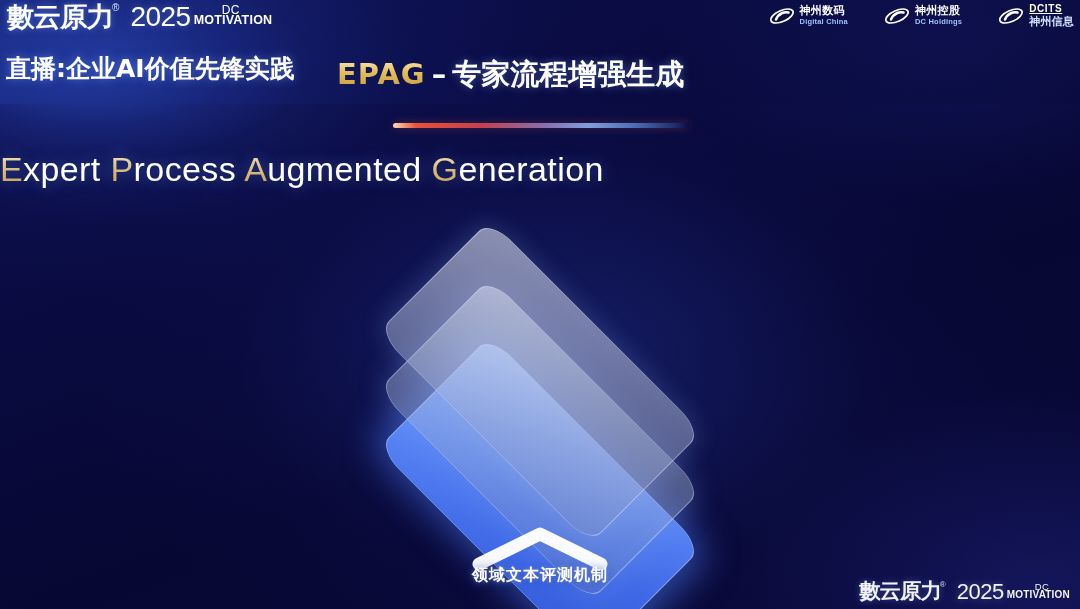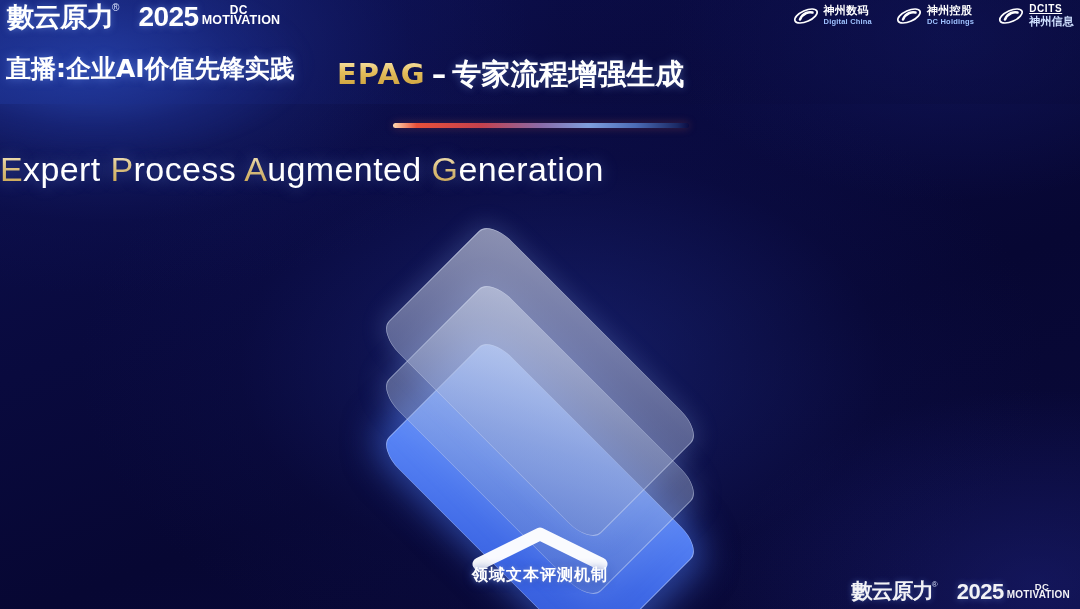--- a/index.html
+++ b/index.html
@@ -40,26 +40,26 @@
   }
   .logo-cn{
     font-size:27px; font-weight:bold; color:#ffffff;
     letter-spacing:-1px; line-height:1;
     font-family:"DejaVu Sans","Liberation Sans",sans-serif;
     transform:scaleX(1.02);
     text-shadow:0 0 7px rgba(130,170,255,0.55);
   }
   .logo-reg{ font-size:10px; color:#dfe7ff; vertical-align:super; margin:0 1px 0 0; line-height:1;}
   .logo-year{
-    font-size:28px; font-weight:bold; color:#ffffff; line-height:1;
-    letter-spacing:-0.5px; margin-left:18px;
+    font-size:28px; font-weight:normal; color:#ffffff; line-height:1;
+    letter-spacing:-0.5px; margin-left:10px;
     text-shadow:0 0 7px rgba(130,170,255,0.5);
   }
   .logo-tag{ margin-left:3px; line-height:1.02; padding-top:1px; }
-  .logo-tag .dc{ display:block; font-size:12px; font-weight:bold; color:#ffffff; letter-spacing:0.4px;padding-left:28px; }
+  .logo-tag .dc{ display:block; font-size:12px; font-weight:normal; color:#ffffff; letter-spacing:0.4px;padding-left:28px; }
   .logo-tag .mot{ display:block; font-size:12.5px; font-weight:bold; color:#ffffff; letter-spacing:0.2px; margin-top:-2px;}
 
   .subtitle{
     position:absolute; left:6px; top:52px;
     font-size:25px; font-weight:bold; color:#ffffff;
     font-family:"DejaVu Sans","Liberation Sans",sans-serif;
     letter-spacing:0px; white-space:nowrap;
     text-shadow:0 0 10px rgba(120,160,255,0.55);
   }
 
@@ -73,21 +73,21 @@
     background:linear-gradient(180deg,#fff0c0 0%,#e3bd5c 45%,#c79a34 100%);
     -webkit-background-clip:text; background-clip:text; -webkit-text-fill-color:transparent;
     letter-spacing:1px;
   }
   .main-title .dash{ color:#ffffff; margin:0 6px; }
   .main-title .cn{ color:#ffffff; text-shadow:0 0 9px rgba(130,170,255,0.45);margin-top:32px; }
 
   
   .partners{
     position:absolute; right:6px; top:4px;
-    display:flex; align-items:center; gap:24px;
+    display:flex; align-items:center; gap:36px;
   }
   .partner{ display:flex; align-items:center; gap:5px; }
   .swoosh{ width:26px; height:20px; flex:0 0 auto; }
   .p-text{ line-height:1.05; }
   .p-cn{ display:block; font-size:11px; font-weight:bold; color:#ffffff;
          font-family:"DejaVu Sans","Liberation Sans",sans-serif; letter-spacing:0.3px; white-space:nowrap;}
   .p-en{ display:block; font-size:7.5px; font-weight:bold; color:#9fc2ff; letter-spacing:0.2px; white-space:nowrap; margin-top:1px;}
   .p-cn.big{ font-size:10px; letter-spacing:0.6px; font-family:"Liberation Sans",sans-serif;text-decoration:underline;}
   .p-en.cnsub{ font-size:11px; color:#cfe0ff; font-family:"DejaVu Sans",sans-serif; font-weight:bold;}
 

